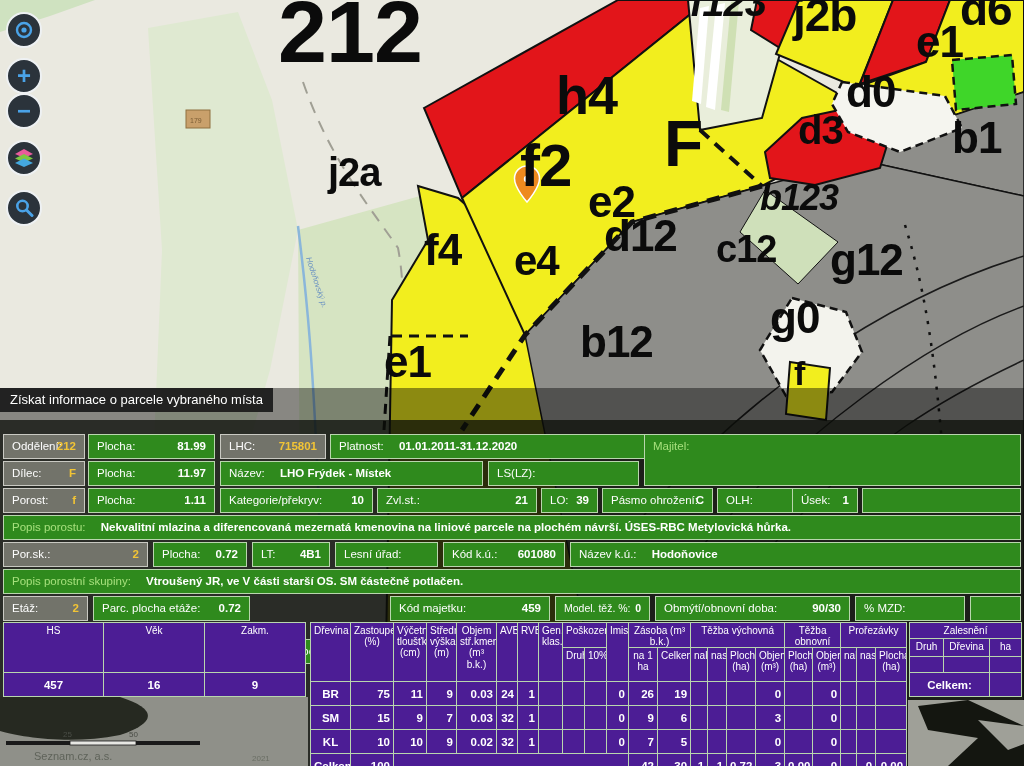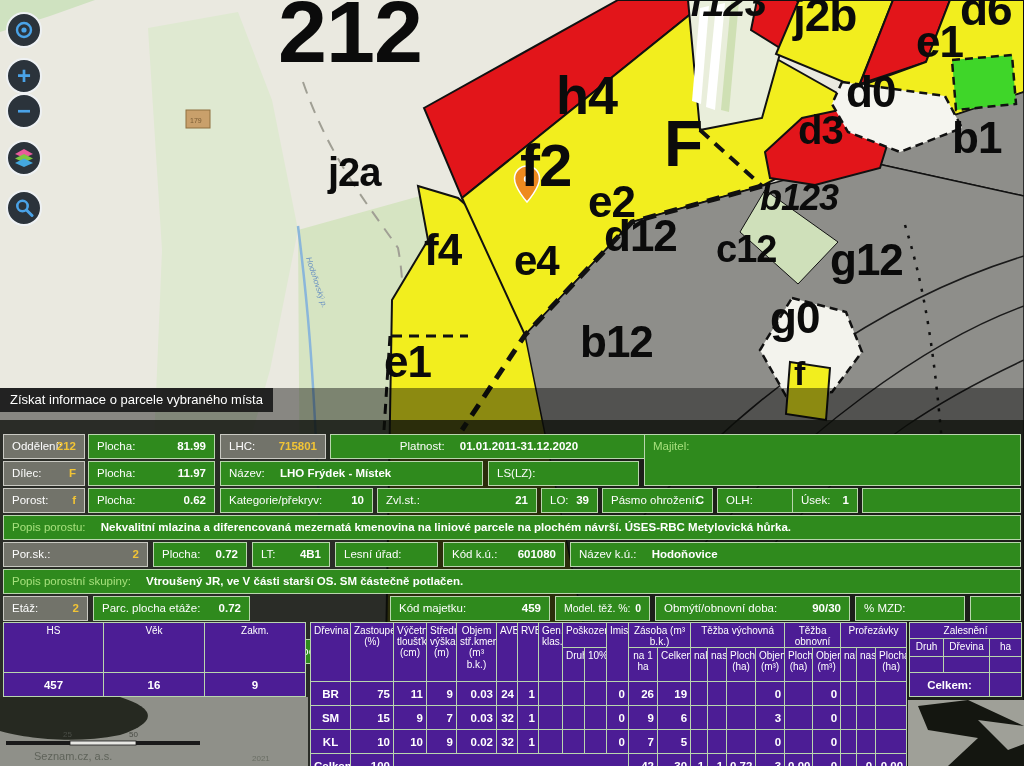--- a/index.html
+++ b/index.html
@@ -187,21 +187,21 @@
     <span class="vr vy">212</span>
   </div>
   <div class="cell" style="left:88px;top:434px;width:127px;">
     <span class="lbl">Plocha:</span>
     <span class="vr">81.99</span>
   </div>
   <div class="cell gray" style="left:220px;top:434px;width:106px;">
     <span class="lbl">LHC:</span>
     <span class="vr vy">715801</span>
   </div>
-  <div class="cell" style="left:330px;top:434px;width:318px;text-align:center;">
+  <div class="cell" style="left:330px;top:434px;width:318px;">
     <span class="lbl">Platnost:</span>
     <span class="vl">01.01.2011-31.12.2020</span>
   </div>
   <div class="cell tall" style="left:644px;top:434px;width:377px;">
     <span class="lbl lg">Majitel:</span>
   </div>
 
   <div class="cell gray" style="left:3px;top:461px;width:82px;">
     <span class="lbl">Dílec:</span>
     <span class="vr vy">F</span>
@@ -217,21 +217,21 @@
   <div class="cell" style="left:488px;top:461px;width:151px;">
     <span class="lbl">LS(LZ):</span>
   </div>
 
   <div class="cell gray" style="left:3px;top:488px;width:82px;">
     <span class="lbl">Porost:</span>
     <span class="vr vy">f</span>
   </div>
   <div class="cell" style="left:88px;top:488px;width:127px;">
     <span class="lbl">Plocha:</span>
-    <span class="vr">0.62</span>
+    <span class="vr">1.11</span>
   </div>
   <div class="cell" style="left:220px;top:488px;width:153px;">
     <span class="lbl">Kategorie/překryv:</span>
     <span class="vr">10</span>
   </div>
   <div class="cell" style="left:377px;top:488px;width:160px;">
     <span class="lbl">Zvl.st.:</span>
     <span class="vr">21</span>
   </div>
   <div class="cell" style="left:541px;top:488px;width:57px;">

